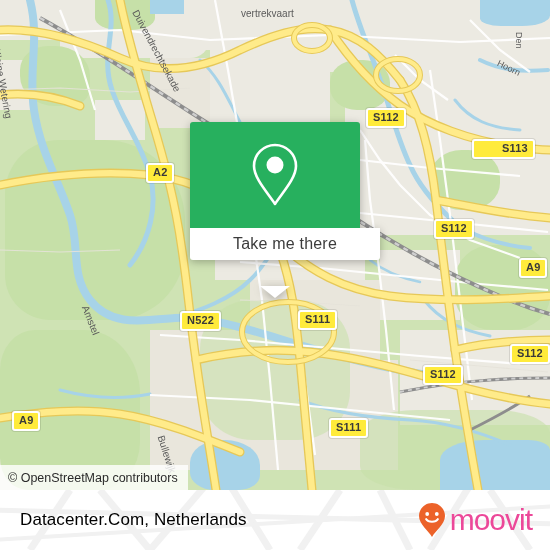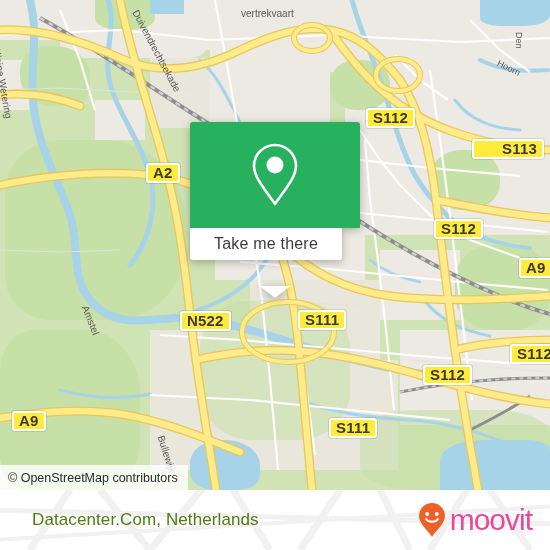--- a/index.html
+++ b/index.html
@@ -21,39 +21,39 @@
   
   .green{position:absolute;background:#cfe3b4;}
   .park{position:absolute;background:#c6e0a8;}
   .urban{position:absolute;background:#eceae2;}
   .urban2{position:absolute;background:#e9e6dc;}
   .water{position:absolute;background:#a7d3e8;}
 
   
   .shield{
     position:absolute;background:#ffeb3b;border:2px solid #ffffff;
-    border-radius:3px;color:#3a3a3a;font-weight:bold;font-size:15px;
+    border-radius:3px;color:#3a3a3a;font-weight:bold;font-size:11px;
     padding:1px 5px 2px 5px;line-height:13px;letter-spacing:.2px;
     box-shadow:0 0 0 1px rgba(0,0,0,.10);
     white-space:nowrap;font-family:"Liberation Sans",sans-serif;
   }
   .lbl{
     position:absolute;color:#5a5a5a;font-size:10px;white-space:nowrap;
     font-family:"Liberation Sans",sans-serif;
   }
 
   
   #callout{position:absolute;left:190px;top:122px;width:170px;
     filter:drop-shadow(0 2px 4px rgba(0,0,0,.28));}
   #callout-green{
     width:170px;height:106px;background:#27b05e;
     border-radius:3px 3px 0 0;display:flex;align-items:center;justify-content:center;
   }
   #callout-white{
-    width:152px;height:32px;background:#ffffff;border-radius:0 0 3px 3px;
+    width:190px;height:32px;background:#ffffff;border-radius:0 0 3px 3px;
     display:flex;align-items:center;justify-content:center;
   }
   #callout-label{font-size:16px;color:#3c3c3c;letter-spacing:.2px;}
   #callout-tail{
     position:absolute;left:70px;top:164px;width:0;height:0;
     border-left:15px solid transparent;border-right:15px solid transparent;
     border-top:12px solid #ffffff;
   }
   .pin-svg{display:block;}
 
@@ -66,21 +66,21 @@
   }
 
   
   #footer{
     position:absolute;left:0;top:490px;width:550px;height:60px;
     background:#ffffff;overflow:hidden;
   }
   #footer-watermark{position:absolute;left:0;top:0;width:550px;height:60px;opacity:1;}
   #footer-title{
     position:absolute;left:20px;top:0;height:60px;display:flex;align-items:center;
-    font-size:17px;color:#4d7c0f;letter-spacing:.1px;margin-left:12px;
+    font-size:17px;color:#000000;letter-spacing:.1px;
   }
   #brand{position:absolute;right:18px;top:0;height:60px;display:flex;align-items:center;gap:4px;}
   #brand-name{font-size:30px;color:#ec4899;letter-spacing:-1.0px;font-weight:normal;}
 </style>
 </head>
 <body>
 
 <div id="app">
 
   <div id="map">

